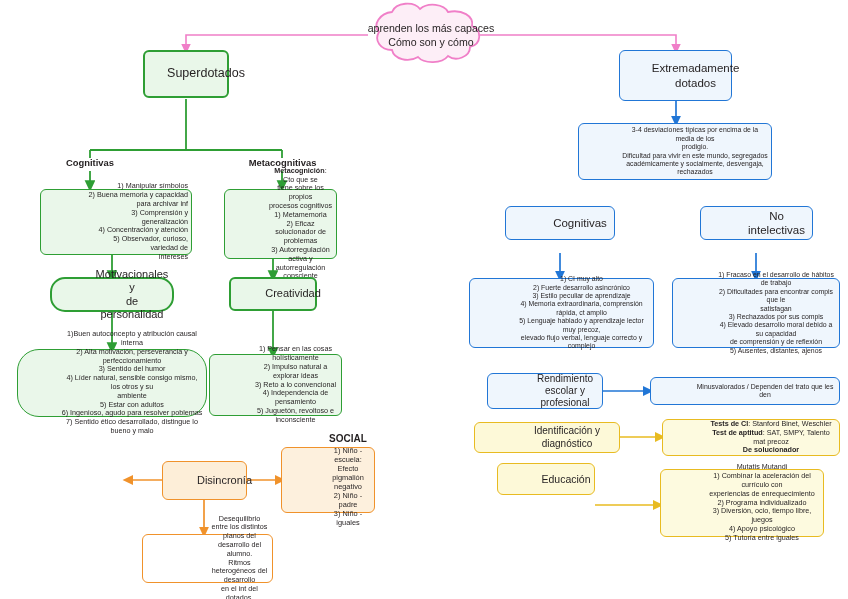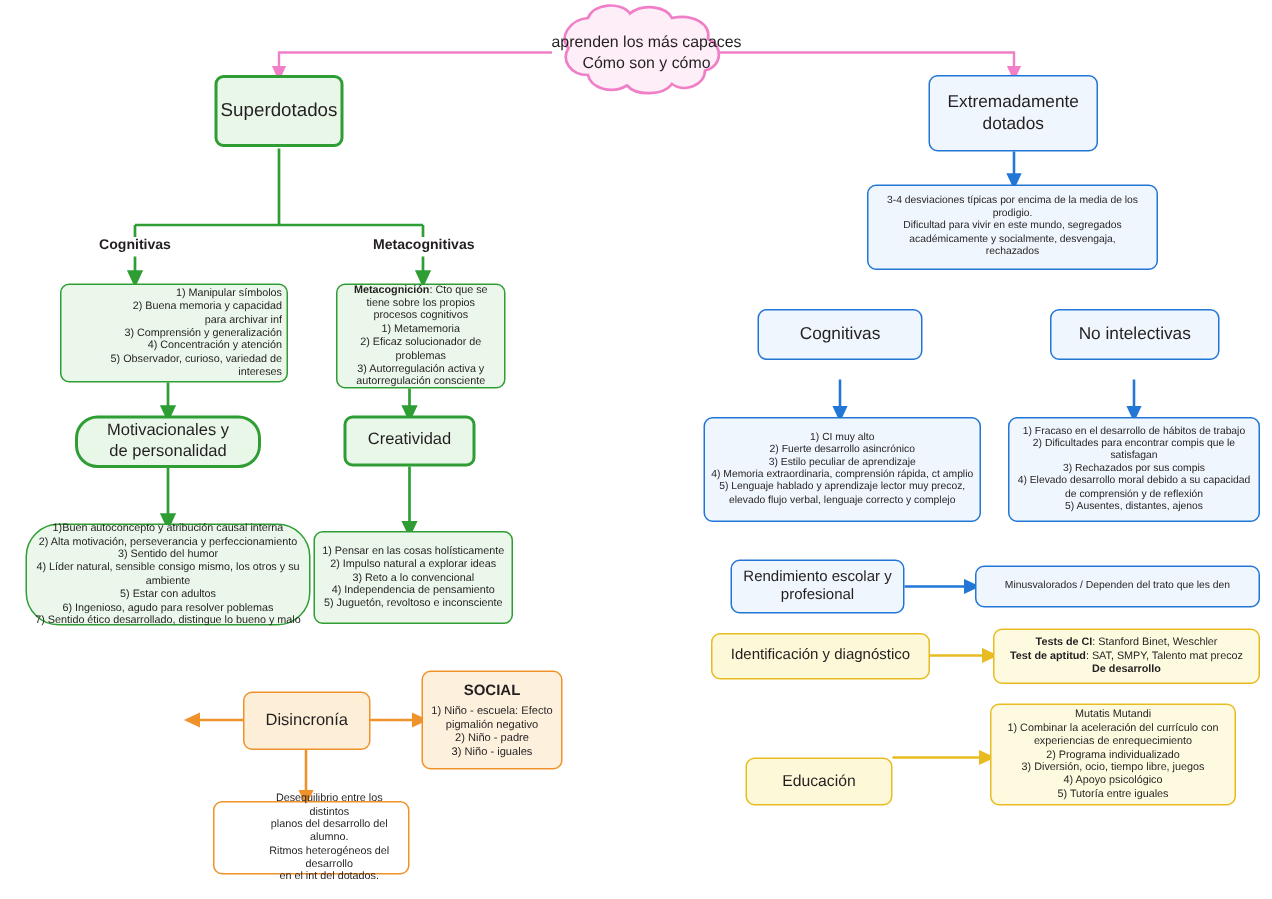--- a/index.html
+++ b/index.html
@@ -32,20 +32,21 @@
     align-items: center;
     justify-content: center;
     text-align: center;
     border-radius: 6px;
     line-height: 1.22;
     color: #231f20;
   }
   .node .inner {
     width: 100%;
     padding: 0 3px;
+    margin-left: 40px;
   }
 
   
   .green-title {
     background: #e9f7e9;
     border: 2px solid #2e9e34;
     font-size: 12.5px;
   }
   .green-detail {
     background: #eaf7ea;
@@ -334,25 +335,25 @@
   </div>
 
   <div class="node yellow-title" style="left:474px; top:422px; width:146px; height:31px; font-size:10px;">
     <div class="inner">Identificación y diagnóstico</div>
   </div>
 
   <div class="node yellow-detail" style="left:662px; top:419px; width:178px; height:37px;">
     <div class="inner">
       <span class="row"><b class="b">Tests de CI</b><span>: Stanford Binet, Weschler</span></span>
       <span class="row"><b class="b">Test de aptitud</b><span>: SAT, SMPY, Talento mat precoz</span></span>
-      <span class="row"><b class="b">De desarrollo</b><span></span></span>
-    </div>
-  </div>
-
-  <div class="node yellow-title" style="left:497px; top:505px; width:98px; height:32px; font-size:10.5px;">
+      <span class="row"><b class="b">De solucionador</b><span></span></span>
+    </div>
+  </div>
+
+  <div class="node yellow-title" style="left:497px; top:463px; width:98px; height:32px; font-size:10.5px;">
     <div class="inner">Educación</div>
   </div>
 
   <div class="node yellow-detail" style="left:660px; top:469px; width:164px; height:68px;">
     <div class="inner">
       <span class="row">Mutatis Mutandi</span>
       <span class="row">1) Combinar la aceleración del currículo con</span>
       <span class="row">experiencias de enrequecimiento</span>
       <span class="row">2) Programa individualizado</span>
       <span class="row">3) Diversión, ocio, tiempo libre, juegos</span>

